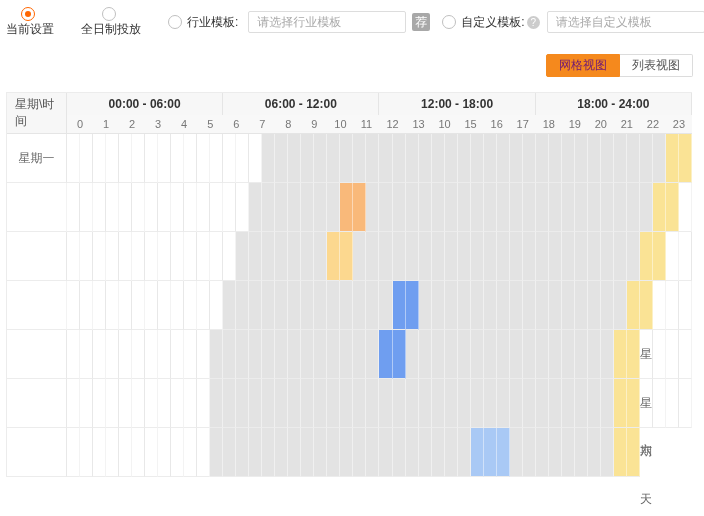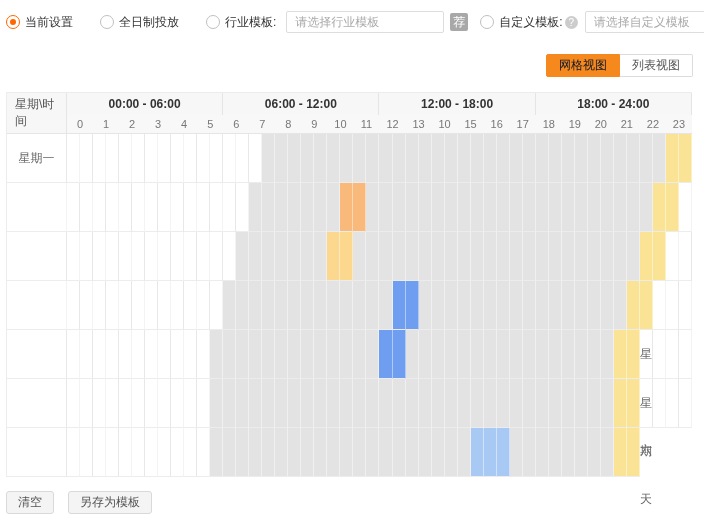--- a/index.html
+++ b/index.html
@@ -18,21 +18,21 @@
   .radio {
     width:14px; height:14px; border-radius:50%;
     border:1px solid #c0c0c0; background:#fff; display:inline-block;
     margin-right:5px; position:relative; flex:none;
   }
   .radio.checked { border-color:#f60; }
   .radio.checked::after {
     content:""; position:absolute; left:3px; top:3px;
     width:6px; height:6px; border-radius:50%; background:#f60;
   }
-  .gap-lg { margin-right:27px; }
+  .gap-lg { margin-right:27px;flex-direction:column; }
   .tmpl-input {
     width:158px; height:22px; border:1px solid #ddd; border-radius:2px;
     padding:0 8px; font-size:12px; color:#333; outline:none; background:#fff;
     font-family:"Liberation Sans","DejaVu Sans",sans-serif;
   }
   .tmpl-input::placeholder { color:#aaa; }
   .badge {
     width:18px; height:18px; margin:0 12px 0 6px; flex:none;
     background:#a8a8a8; color:#fff; font-size:12px; line-height:18px;
     text-align:center; border-radius:2px;
@@ -43,21 +43,21 @@
     cursor:pointer; flex:none;
   }
 
   
   .view-toggle-row { display:flex; justify-content:flex-end; margin:20px 3px 0 0; }
   .view-btn {
     height:23px; padding:0 12px; font-size:12px; cursor:pointer;
     font-family:"Liberation Sans","DejaVu Sans",sans-serif;
   }
   .view-btn.grid-active {
-    background:#f5891d; color:#0f172a; border:1px solid #f5891d;
+    background:#f5891d; color:#701a75; border:1px solid #f5891d;
     border-radius:2px 0 0 2px;
   }
   .view-btn.list-plain {
     background:#fff; color:#555; border:1px solid #dcdcdc; border-left:none;
     border-radius:0 2px 2px 0;
   }
 
   
   .schedule {
     margin-top:15px; width:686px;
@@ -500,19 +500,15 @@
       <div class="slot filled" style="background: rgb(227, 227, 227);"></div>
       <div class="slot filled" style="background: rgb(227, 227, 227);"></div>
       <div class="slot filled" style="background: rgb(227, 227, 227);"></div>
       <div class="slot filled" style="background: rgb(227, 227, 227);"></div>
       <div class="slot filled" style="background: rgb(227, 227, 227);"></div>
       <div class="slot filled" style="background: rgb(250, 227, 149);"></div>
       <div class="slot filled" style="background: rgb(250, 227, 149);"></div>
     </div>
 
   <div class="footer">
-    <div class="footer-left">
-      <button class="foot-btn">清空</button>
-      <button class="foot-btn">另存为模板</button>
-    </div>
   </div>
 
 </div>
 
 </body></html>

